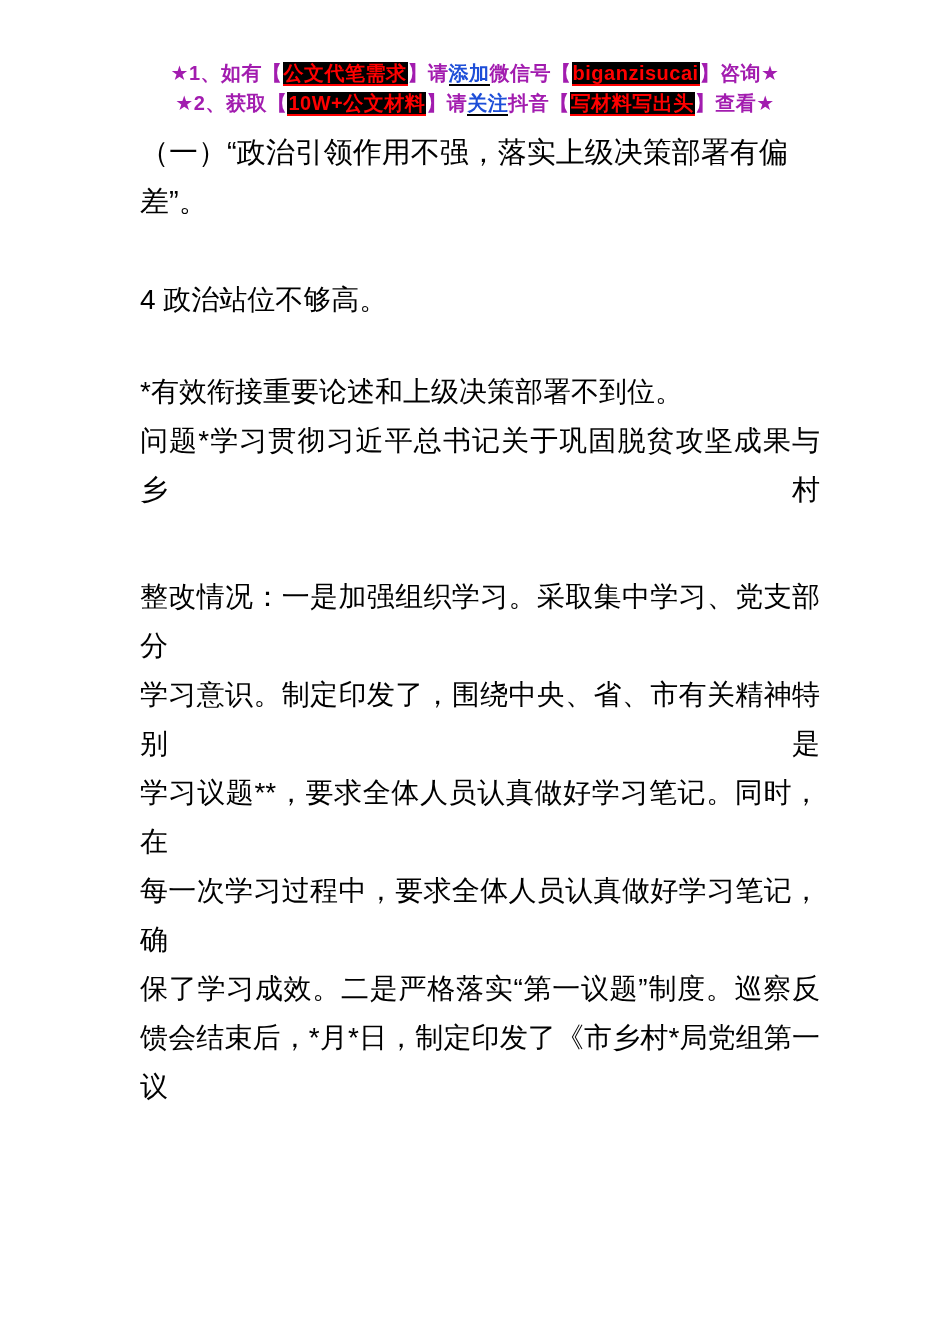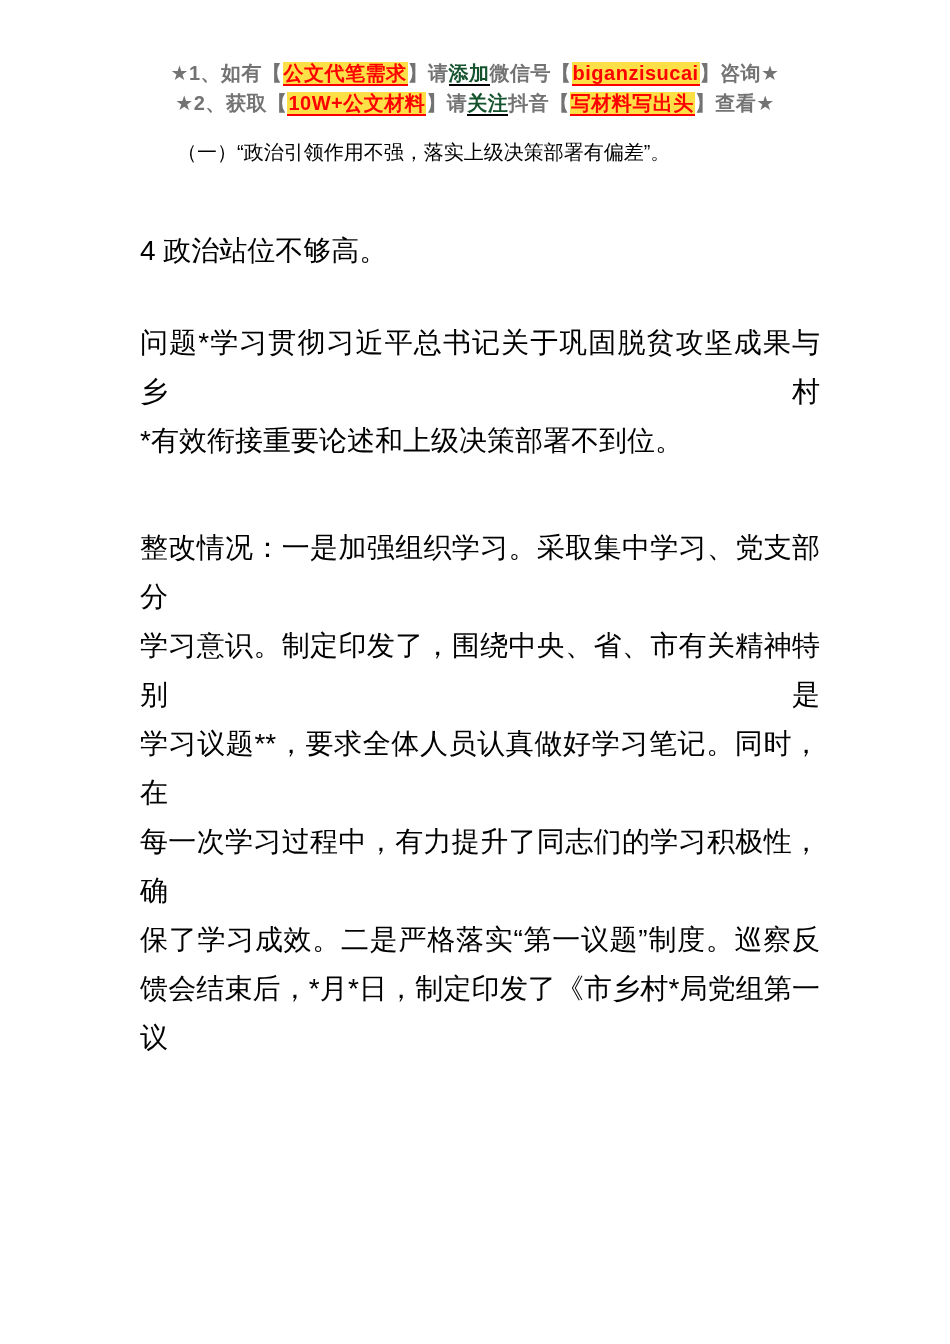--- a/index.html
+++ b/index.html
@@ -17,41 +17,41 @@
   
   .notice {
     text-align: center;
     font-weight: bold;
     font-size: 20px;
     line-height: 30px;
     letter-spacing: 0.5px;
     white-space: nowrap;
   }
   .notice-top { padding-top: 58px; }
-  .seg-plain { color: #737373; }
+  .seg-plain { color: #a21caf; }
   .seg-hl {
     color: #ff0000;
-    background: #fde047;
+    background: #000000;
     border-bottom: 2px solid #ff0000;
     padding: 0 1px;
   }
   .seg-u {
-    color: #14532d;
+    color: #1d4ed8;
     border-bottom: 2px solid #000000;
   }
   
   .content {
     padding-left: 140px;
     padding-right: 130px;
   }
   .para {
     font-size: 28px;
     line-height: 49px;
   }
-  .p-heading { margin-top: 10px; font-size: 20px; margin-left: 37px; }
+  .p-heading { margin-top: 10px; font-size: 29px; }
   .p-1 { margin-top: 49px; }
   .p-2 { margin-top: 43px; }
   .p-3 { margin-top: 58px; }
   .line { text-align: left; }
   .line.just {
     text-align: justify;
     text-align-last: justify;
   }
 </style>
 </head>
@@ -65,26 +65,26 @@
   </div>
 
   <div class="content">
     <div class="para p-heading">
         <div class="line">（一）“政治引领作用不强，落实上级决策部署有偏差”。</div>
       </div>
     <div class="para p-1">
         <div class="line">4 政治站位不够高。</div>
       </div>
     <div class="para p-2">
+        <div class="line">*有效衔接重要论述和上级决策部署不到位。</div>
         <div class="line just">问题*学习贯彻习近平总书记关于巩固脱贫攻坚成果与乡村</div>
-        <div class="line">*有效衔接重要论述和上级决策部署不到位。</div>
       </div>
     <div class="para p-3">
         <div class="line just">整改情况：一是加强组织学习。采取集中学习、党支部分</div>
         <div class="line just">学习意识。制定印发了，围绕中央、省、市有关精神特别是</div>
         <div class="line just">学习议题**，要求全体人员认真做好学习笔记。同时，在</div>
-        <div class="line just">每一次学习过程中，有力提升了同志们的学习积极性，确</div>
+        <div class="line just">每一次学习过程中，要求全体人员认真做好学习笔记，确</div>
         <div class="line just">保了学习成效。二是严格落实“第一议题”制度。巡察反</div>
         <div class="line just">馈会结束后，*月*日，制定印发了《市乡村*局党组第一议</div>
       </div>
   </div>
 
 </div>
 
 </body></html>

